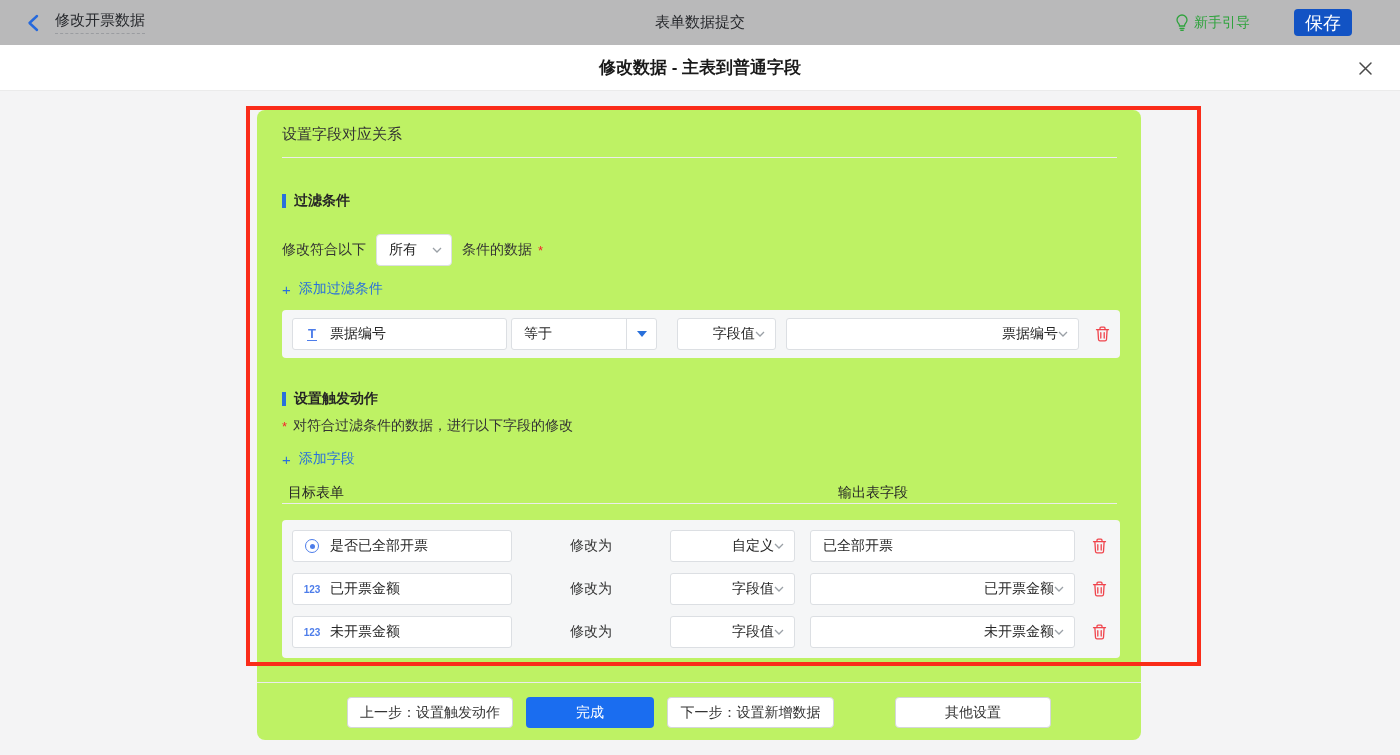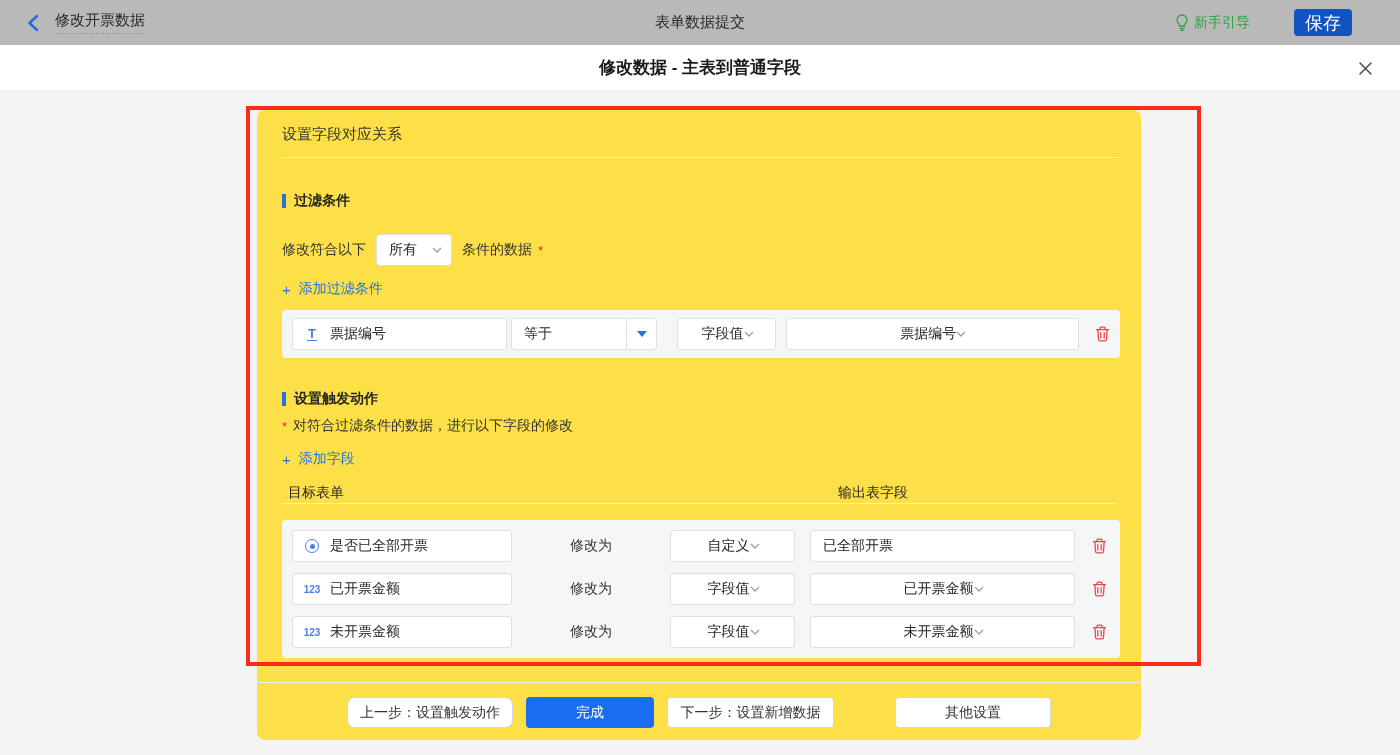--- a/index.html
+++ b/index.html
@@ -18,21 +18,21 @@
   .guide svg { margin-right:5px; }
   .save-btn { width:58px; height:27px; background:#1253c4; color:#fff; font-size:18px; border:none; border-radius:4px; display:flex; align-items:center; justify-content:center; cursor:pointer; }
 
   
   .dlg-header { position:absolute; left:0; top:45px; width:1400px; height:46px; background:#fff; border-bottom:1px solid #ebebeb; display:flex; align-items:center; justify-content:center; }
   .dlg-title { font-size:17px; font-weight:bold; color:#1a1a1a; }
   .dlg-close { position:absolute; right:26px; top:14px; width:18px; height:18px; display:flex; align-items:center; justify-content:center; cursor:pointer; }
 
   
   .dlg-body { position:absolute; left:0; top:91px; width:1400px; height:664px; background:#f4f4f5; }
-  .card { position:absolute; left:257px; top:19px; width:884px; height:630px; background:#fde047; border-radius:8px; }
+  .card { position:absolute; left:257px; top:19px; width:884px; height:630px; background:#bef264; border-radius:8px; }
   .annotation-rect { position:absolute; left:246px; top:15px; width:955px; height:560px; border:4px solid #fa2c19; pointer-events:none; z-index:9; }
 
   .panel-title { position:absolute; left:25px; top:15px; font-size:15px; color:#333; }
   .divider { position:absolute; height:1px; background:#ececec; }
   .div-1 { left:25px; right:24px; top:47px; }
   .div-2 { left:25px; right:24px; top:393px; }
 
   .sec-head { position:absolute; left:25px; display:flex; align-items:center; }
   .bluebar { width:4px; height:14px; background:#2970db; margin-right:8px; }
   .sec-head span { font-size:14px; font-weight:bold; color:#262626; }
@@ -58,42 +58,42 @@
   .icon-text-glyph { color:#4d7dea; font-size:13px; font-weight:bold; border-bottom:1.5px solid #4d7dea; line-height:13px; padding:0 1px; }
   .icon-num-glyph { color:#4d7dea; font-size:10px; font-weight:bold; letter-spacing:0; }
   .icon-radio { width:14px; height:14px; border:1.5px solid #4d7dea; border-radius:50%; display:flex; align-items:center; justify-content:center; }
   .icon-radio i { width:5px; height:5px; background:#4d7dea; border-radius:50%; }
 
   .op-select { width:150px; margin-left:4px; justify-content:space-between; cursor:pointer; }
   .op-select .op-txt { padding-left:12px; }
   .op-caret-seg { width:30px; height:100%; border-left:1px solid #dcdfe3; display:flex; align-items:center; justify-content:center; }
   .caret-down { width:0; height:0; border-left:5px solid transparent; border-right:5px solid transparent; border-top:6px solid #2970db; }
 
-  .sel { justify-content:center; padding:0 10px 0 12px; cursor:pointer; }
+  .sel { justify-content:flex-end; padding:0 10px 0 12px; cursor:pointer; }
   .vt-select { width:100px; margin-left:20px; }
   .val-select { width:300px; margin-left:10px; }
 
   .trash { margin-left:16px; cursor:pointer; display:flex; align-items:center; }
 
   .col-heads { position:absolute; top:374px; left:0; right:0; font-size:14px; color:#262626; font-weight:500; }
   .col-target { position:absolute; left:31px; }
   .col-output { position:absolute; left:581px; }
 
   .rows-box { top:410px; height:138px; padding:10px; display:flex; flex-direction:column; justify-content:space-between; }
   .map-row { display:flex; align-items:center; height:32px; }
   .map-label { margin-left:58px; width:42px; font-size:14px; color:#333; }
   .mode-select { width:125px; margin-left:58px; }
   .val-input { width:265px; margin-left:15px; padding-left:12px; }
   .val-sel2 { width:265px; margin-left:15px; }
   .map-row .trash { margin-left:17px; }
 
   
   .card-footer { position:absolute; left:0; right:0; top:572px; border-top:1px solid #ececec; padding-top:14px; display:flex; justify-content:center; gap:13px; }
   .btn { height:31px; background:#fff; border:1px solid #d4d6d9; border-radius:4px; font-size:14px; color:#333; display:flex; align-items:center; justify-content:center; cursor:pointer; }
-  .btn-prev { width:166px;border-radius:8px; }
+  .btn-prev { width:166px; }
   .btn-done { width:128px; background:#1a6df0; border:none; color:#fff; }
   .btn-next { width:167px; }
   .btn-other { width:156px;margin-left:48px; }
 </style>
 </head>
 <body>
 
 <div class="stage">
 
   <div class="topbar">

